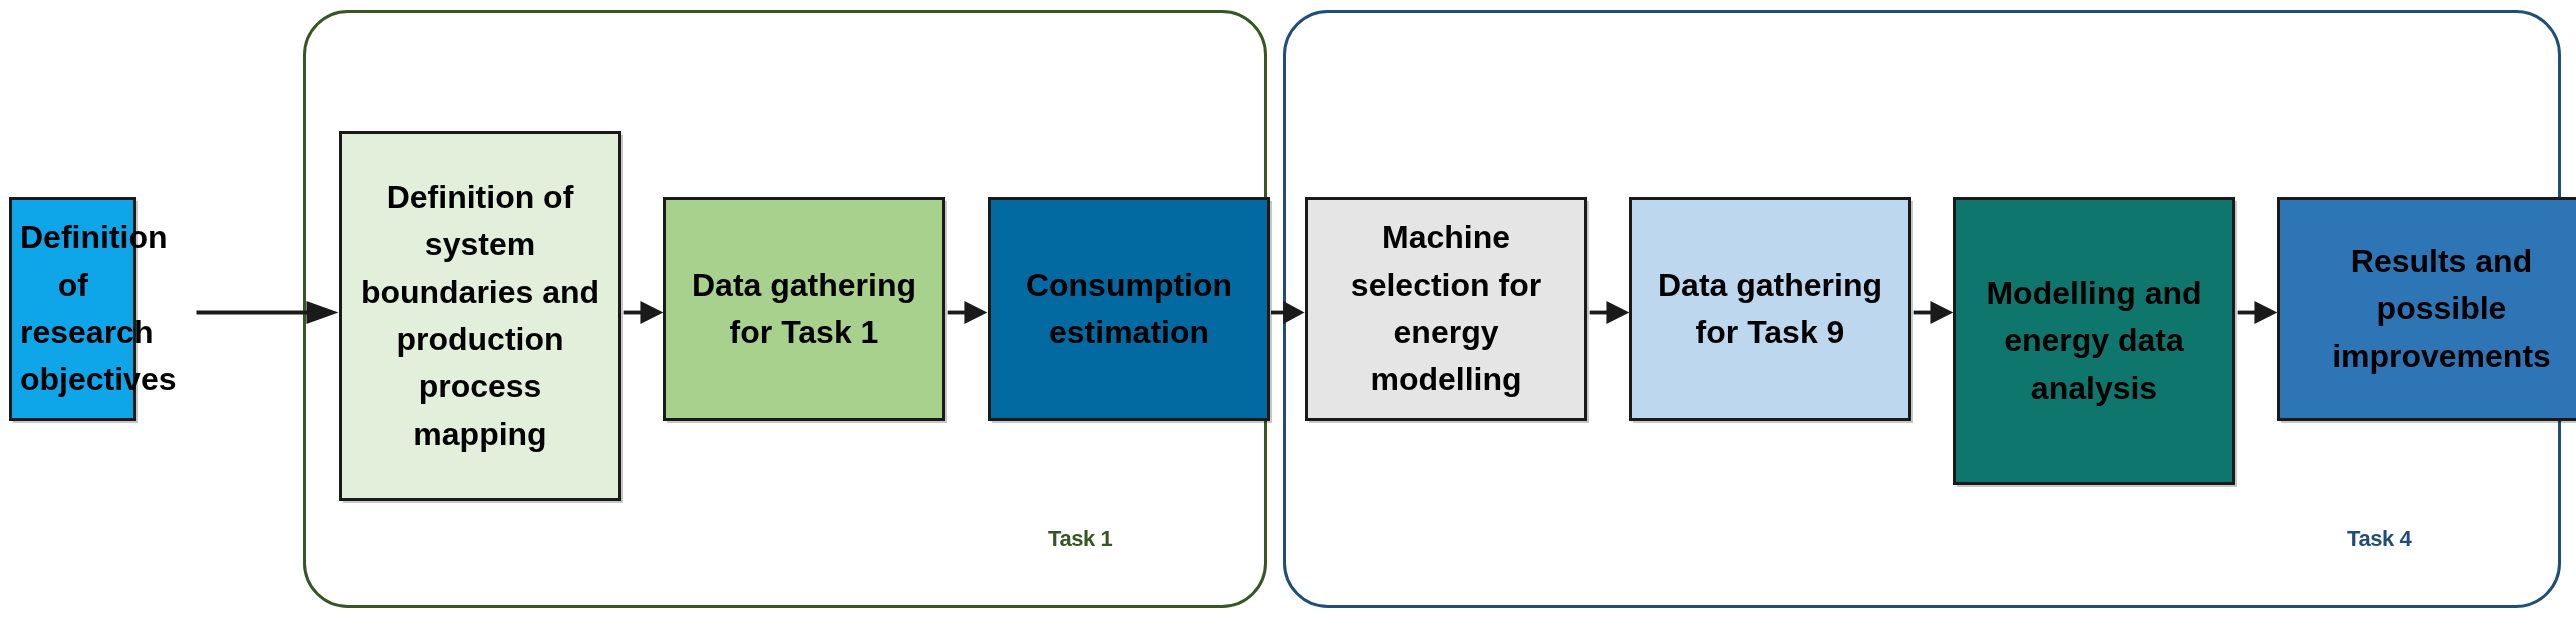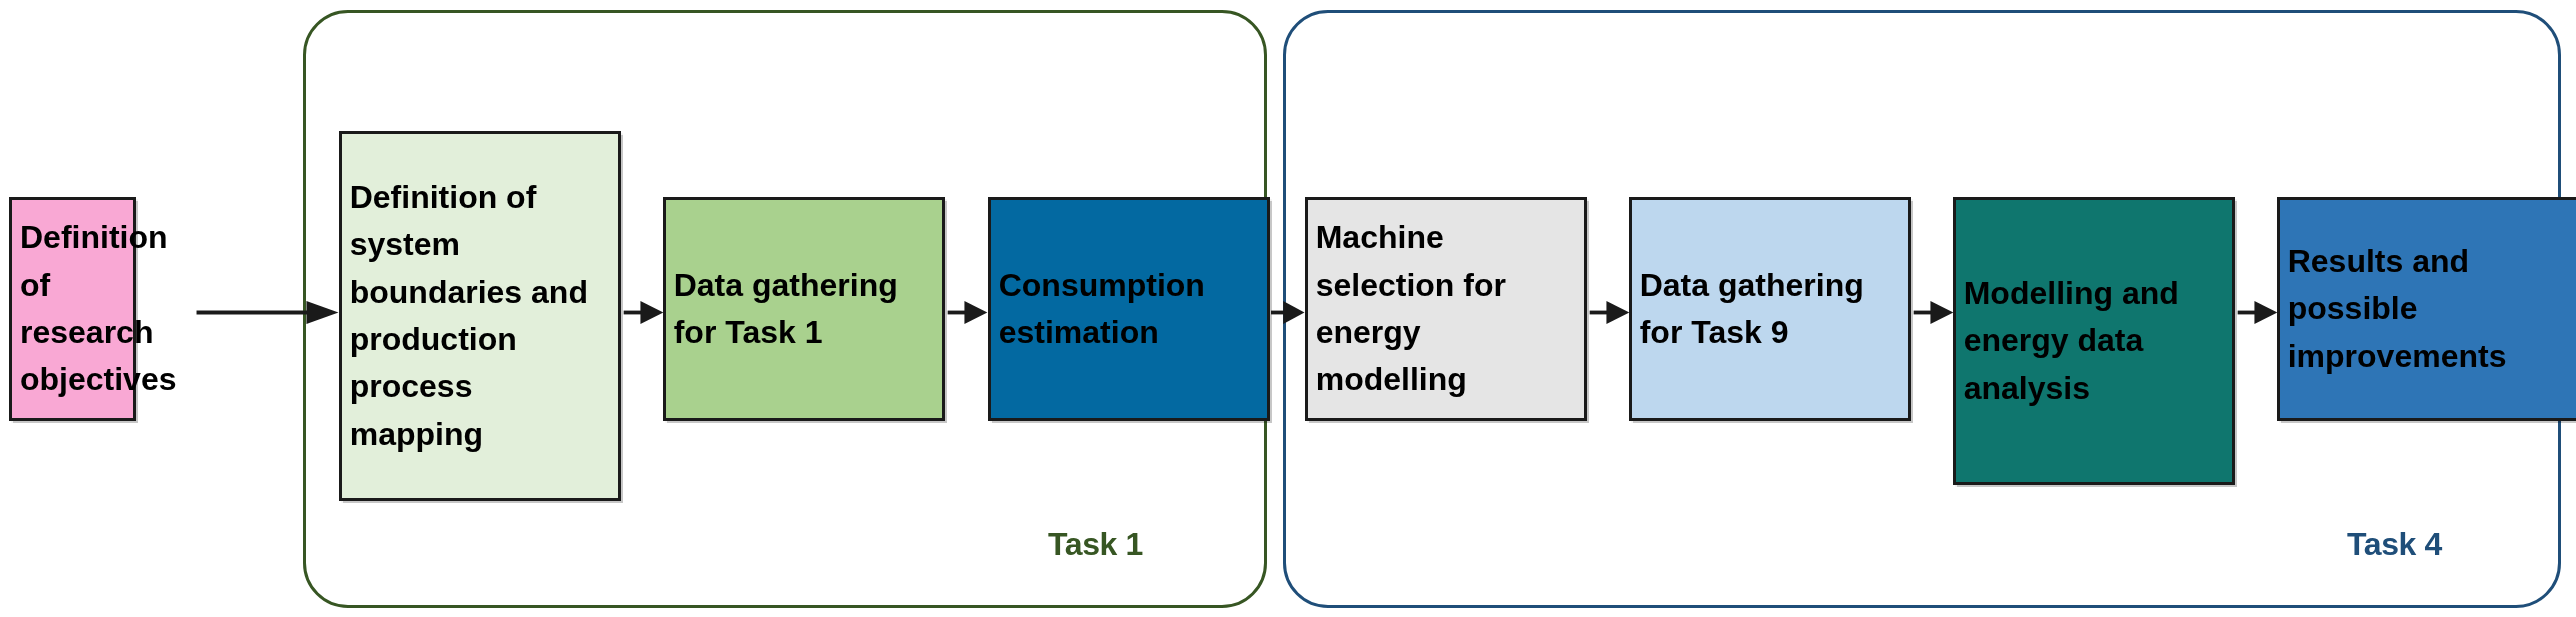--- a/index.html
+++ b/index.html
@@ -36,21 +36,21 @@
   }
   #task2-group {
     left: 1283px;
     top: 10px;
     width: 1278px;
     height: 598px;
     border-color: #1F4E79;
   }
   .task-label {
     position: absolute;
-    font-size: 32px;
+    font-size: 22px;
     font-weight: bold;
     letter-spacing: -0.4px;
     white-space: nowrap;
   }
   #task1-label {
     left: 1048px;
     top: 526px;
     color: #375623;
   }
   #task2-label {
@@ -60,33 +60,33 @@
   }
 
   
   .node {
     position: absolute;
     box-sizing: border-box;
     border: 3.9px solid #1a1a1a;
     display: flex;
     align-items: center;
     justify-content: center;
-    text-align: left;
+    text-align: center;
     color: #000000;
     font-weight: bold;
     font-size: 32px;
     line-height: 1.48;
     padding: 3.1px 7.7px;
     box-shadow: 1.5px 1.5px 0.8px rgba(0,0,0,0.22);
   }
   .node .label { display: block; width: 100%; }
 
   #node-research-objectives {
     left: 9.3px; top: 197px; width: 127px; height: 224px;
-    background: #f9a8d4;
+    background: #0ea5e9;
   }
   #node-system-boundaries {
     left: 339px; top: 131px; width: 282px; height: 370px;
     background: #E2EFDA;
   }
   #node-data-gathering-1 {
     left: 663px; top: 197px; width: 282px; height: 224px;
     background: #A9D18E;
   }
   #node-consumption-estimation {

